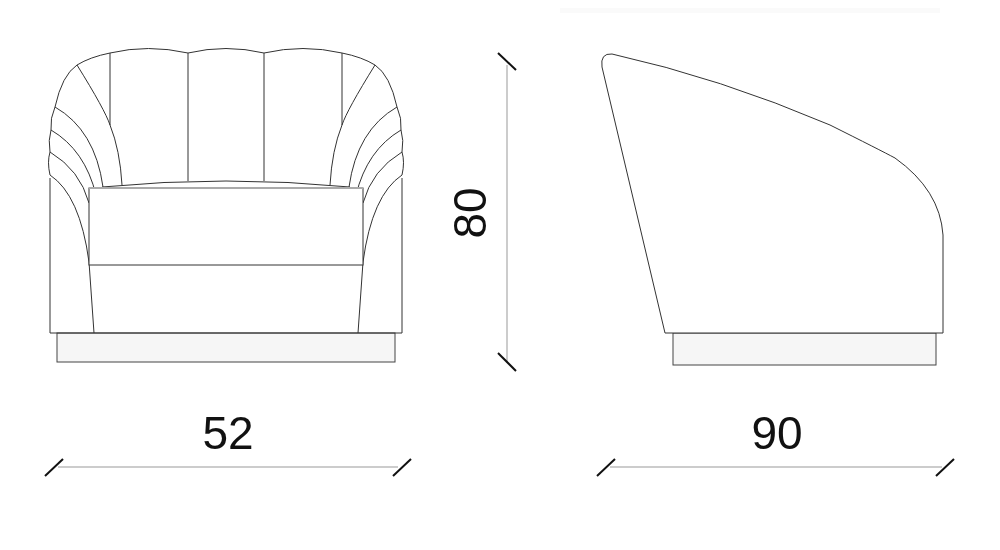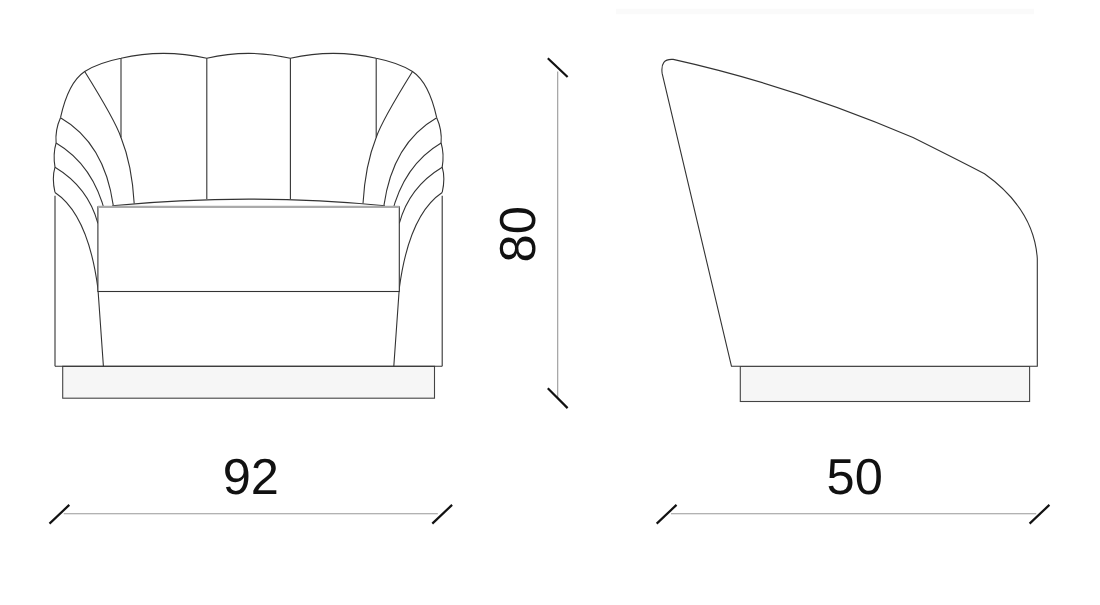--- a/index.html
+++ b/index.html
@@ -72,17 +72,17 @@
     <line x1="393" y1="476" x2="411" y2="459" stroke="#111" stroke-width="2"></line>
   </g>
 
   <g>
     <line x1="610" y1="467" x2="942" y2="467" stroke="#999" stroke-width="1"></line>
     <line x1="597" y1="476" x2="615" y2="459" stroke="#111" stroke-width="2"></line>
     <line x1="936" y1="476" x2="954" y2="459" stroke="#111" stroke-width="2"></line>
   </g>
 </svg>
 
-<div class="dim-label dim-w">92</div>
-<div class="dim-label dim-d">50</div>
+<div class="dim-label dim-w">52</div>
+<div class="dim-label dim-d">90</div>
 <div class="dim-label dim-h">
     <span>80</span>
   </div>
 
 </body></html>

